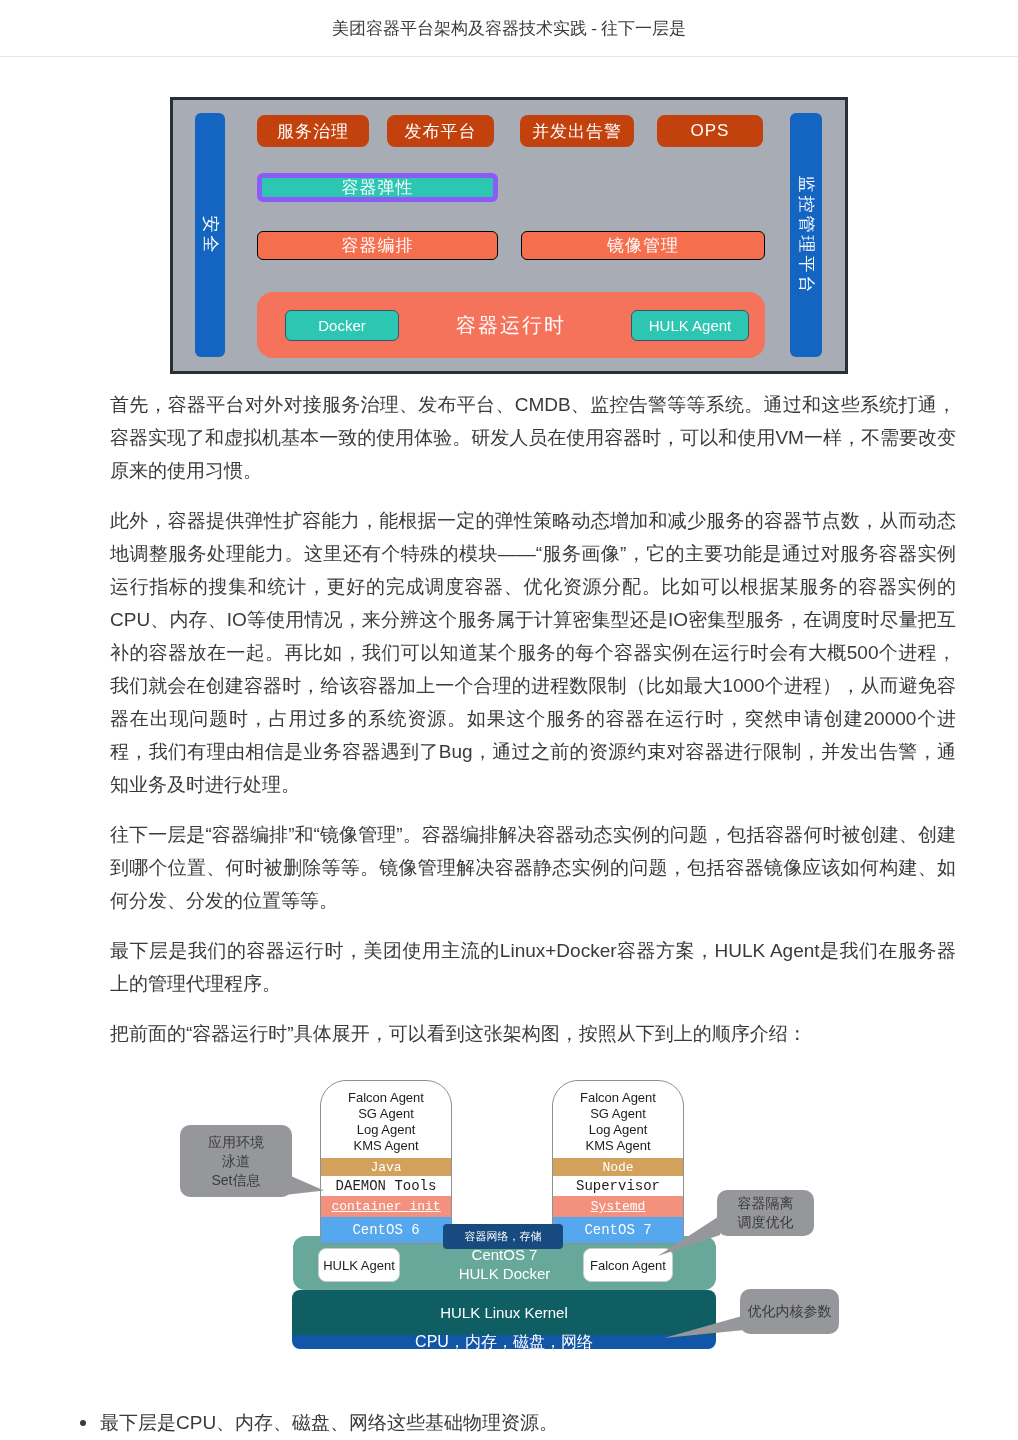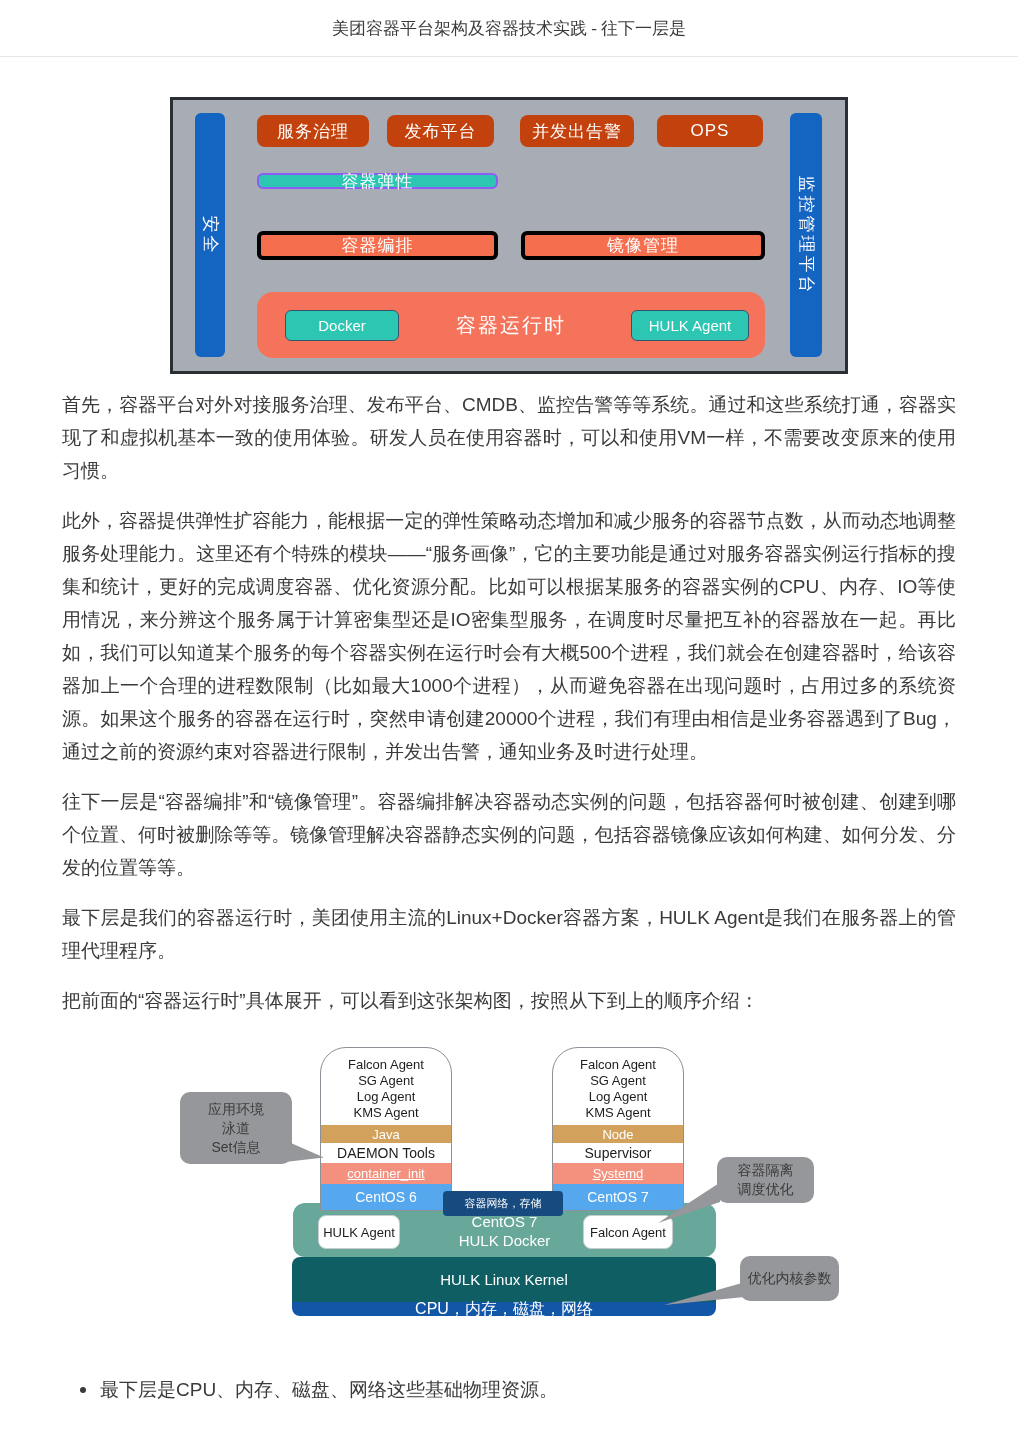--- a/index.html
+++ b/index.html
@@ -15,46 +15,46 @@
   
   .d1 { position:relative; width:678px; height:277px; margin:40px 0 0 170px;
     background:#a8adb5; border:3px solid #2b2f35; }
   .d1 .vbar { position:absolute; width:30px; height:244px; top:13px; background:#1465c2;
     border-radius:6px; display:flex; align-items:center; justify-content:center; }
   .d1 .vtext { white-space:nowrap; color:#fff; font-size:17px; letter-spacing:3px;
     transform:rotate(90deg); }
   .d1 .box { position:absolute; display:flex; align-items:center; justify-content:center;
     color:#fff; font-size:17px; letter-spacing:1px; }
   .d1 .blue { background:#c2410c; border-radius:8px; height:32px; top:15px; }
-  .d1 .teal { background:#2cc6b2; border:2px solid #8b5cf6; border-radius:6px; height:16px; top:73px; }
-  .d1 .orange { background:#f56f4f; border:4px solid #000000; border-radius:6px; height:29px; top:131px; }
+  .d1 .teal { background:#2cc6b2; border:5px solid #8b5cf6; border-radius:6px; height:29px; top:73px; }
+  .d1 .orange { background:#f56f4f; border:1px solid #000000; border-radius:6px; height:29px; top:131px; }
   .d1 .runtime { position:absolute; left:84px; top:192px; width:508px; height:66px;
     background:#f5735a; border-radius:16px; }
   .d1 .runtime-label { position:absolute; left:0; right:0; top:20px; text-align:center;
     color:#fff; font-size:20px; letter-spacing:2px; }
   .d1 .mini { position:absolute; top:18px; height:31px; background:#2cc6b2;
     border:1px solid #31566d; border-radius:6px; display:flex; align-items:center;
     justify-content:center; color:#fff; font-size:15px; }
 
   
-  .content { padding:0 62px; }
+  .content { padding:0 62px;margin-left:48px; }
   .content p { font-size:19px; line-height:33px; text-align:justify; margin:14px 0 17px; color:#3a3a3a; }
 
   
   .d2 { position:relative; width:1018px; height:312px; margin-top:22px; font-size:13px; }
   .d2 .callout { position:absolute; background:#96979a; border-radius:10px; color:#3b3b3b;
     font-size:14px; line-height:19px; display:flex; align-items:center; justify-content:center;
     text-align:center; white-space:pre-line; z-index:6; }
   .d2 .tail { position:absolute; background:#96979a; z-index:6; }
   .d2 .col { position:absolute; top:8px; width:132px; height:164px; background:#fff;
     border:1px solid #8b9197; border-radius:26px 26px 0 0; overflow:hidden; z-index:3;
     display:flex; flex-direction:column; text-align:center; }
   .d2 .col .agents { height:77px; padding-top:9px; color:#1d1d1d; font-size:13px;
     line-height:16px; white-space:pre-line; }
-  .d2 .col .band { display:flex; align-items:center; justify-content:center; }
+  .d2 .col .band { display:flex; align-items:center; justify-content:center;font-family:Liberation Mono, monospace; }
   .d2 .col .lang { height:18px; background:#d2a25d; color:#fff; }
   .d2 .col .daemon { height:20px; background:#fff; color:#1d1d1d; font-size:14px; }
   .d2 .col .init { height:21px; background:#f4917e; color:#fff; text-decoration:underline; }
   .d2 .col .os { flex:1; background:#55a7ee; color:#fff; font-size:14px; }
   .d2 .net { position:absolute; left:443px; top:152px; width:120px; height:25px;
     background:#174a7e; border-radius:4px; color:#fff; font-size:11px; display:flex;
     align-items:center; justify-content:center; z-index:5; }
   .d2 .docker { position:absolute; left:293px; top:164px; width:423px; height:54px;
     background:#67a89a; border-radius:12px; z-index:1; }
   .d2 .docker-label { position:absolute; left:0; right:0; top:9px; text-align:center;

